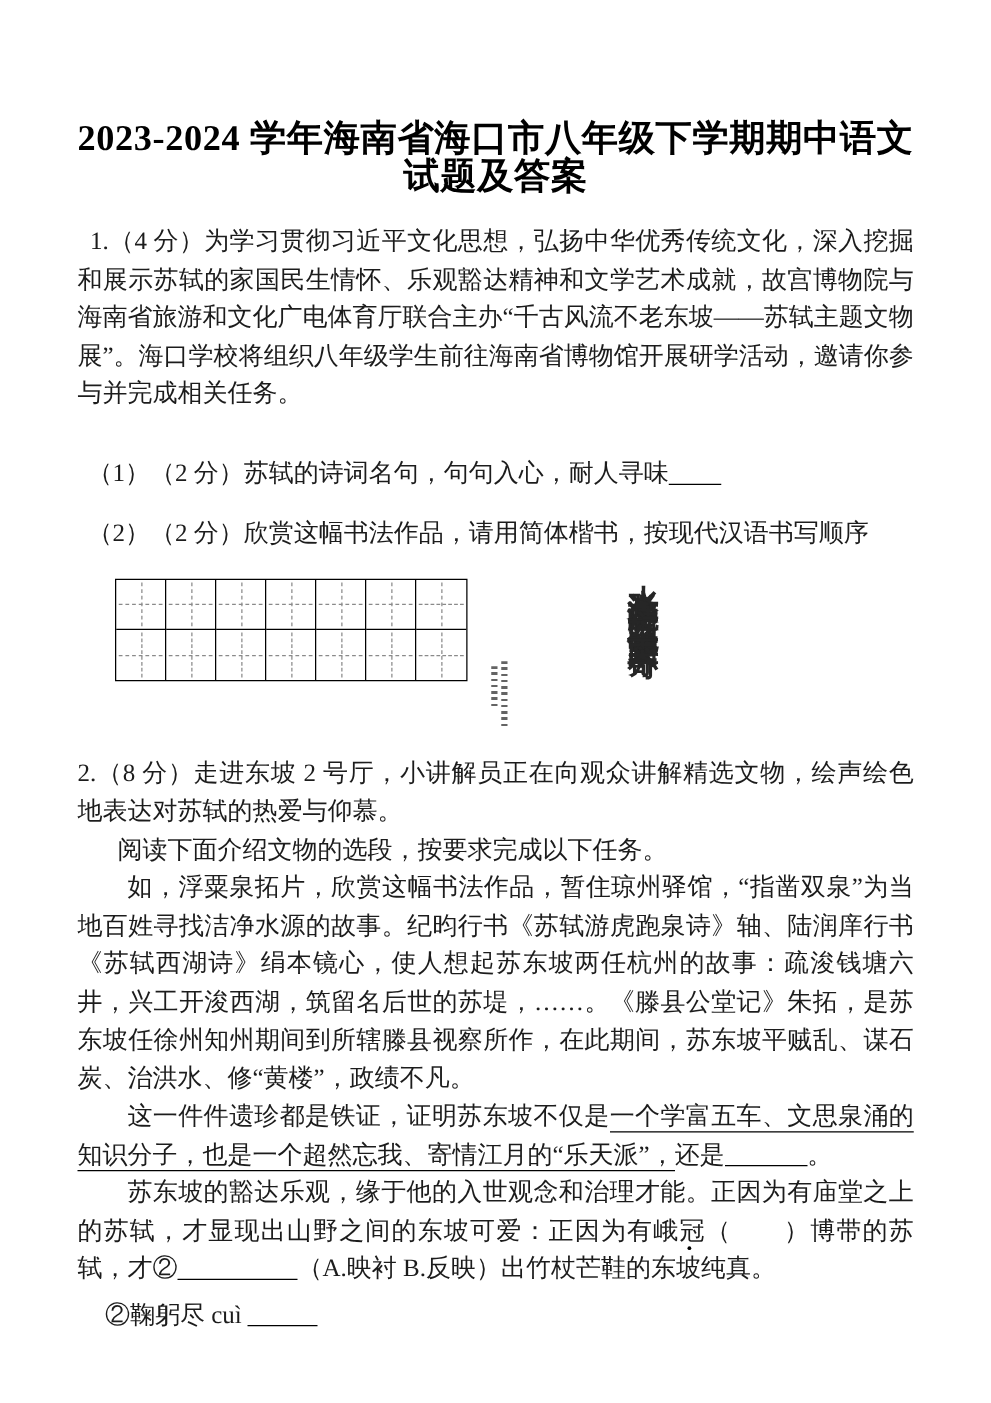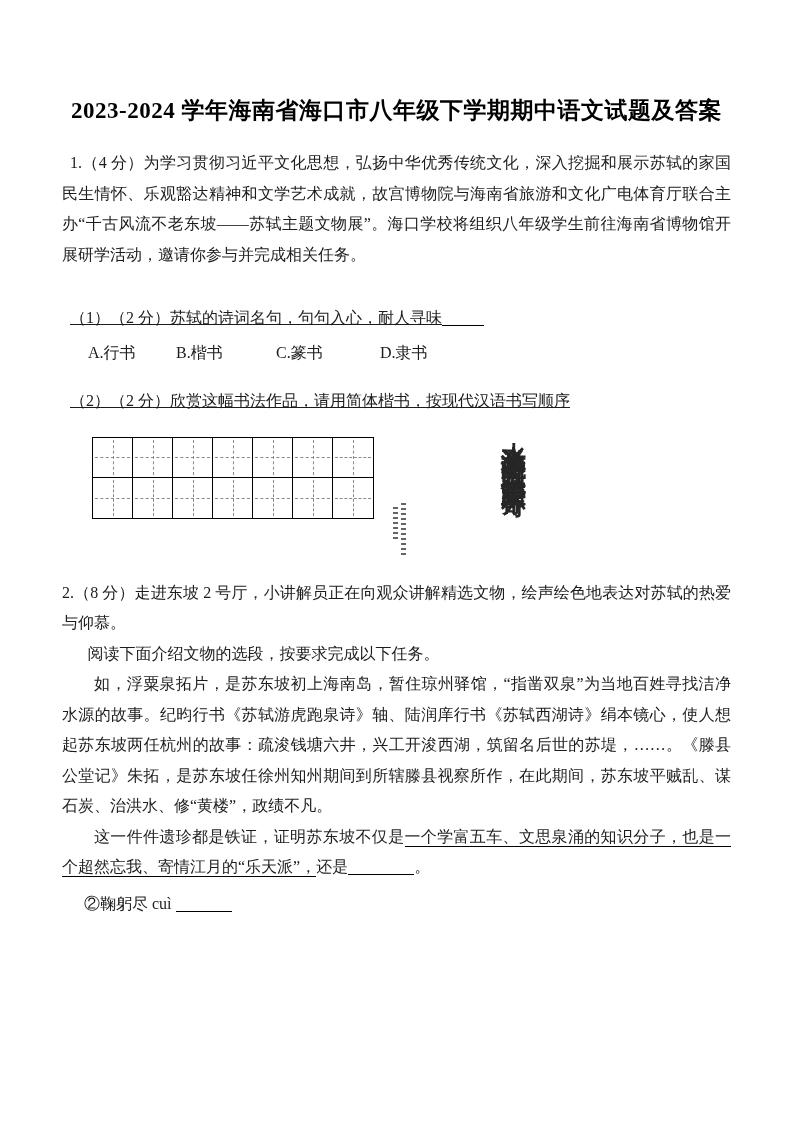--- a/index.html
+++ b/index.html
@@ -3,27 +3,27 @@
 <meta charset="utf-8">
 <style>
   html,body{margin:0;padding:0;}
   body{
     width:793px;height:1122px;background:#ffffff;
     font-family:"Liberation Serif","DejaVu Serif",serif;
     color:#1c1c1c;
   }
   .page{position:relative;box-sizing:border-box;width:793px;height:1122px;
     padding:96px 62px 0 62px;overflow:hidden;}
-  .title{font-size:23px;line-height:30px;font-weight:bold;text-align:center;
+  .title{font-size:29px;line-height:30px;font-weight:bold;text-align:center;
     margin:0 0 22px 0;color:#000;letter-spacing:.5px;}
-  p{margin:0;font-size:16px;line-height:30.5px;}
+  p{margin:0;font-size:20px;line-height:30.5px;}
   .just{text-align:justify;}
   .ind2{text-indent:2em;}
   .q1-intro{text-indent:.5em;margin-bottom:33px;}
-  .subline{padding-left:8px;text-decoration:underline;}
+  .subline{padding-left:8px;}
   .opts{padding-left:26px;margin-top:4px;}
   .opt{display:inline-block;}
   .opt-a{width:84px;}
   .opt-b{width:96px;}
   .opt-c{width:100px;}
   .sub2{margin-top:18px;}
   
   .blank{display:inline-block;height:15px;border-bottom:1.2px solid #000;vertical-align:-3px;}
   .bk40{width:42px;}
   .bk55{width:56px;}
@@ -64,26 +64,20 @@
 <div class="page">
 
   <h1 class="title">2023-2024 学年海南省海口市八年级下学期期中语文试题及答案</h1>
 
   <p class="just q1-intro">1.（4 分）为学习贯彻习近平文化思想，弘扬中华优秀传统文化，深入挖掘和展示苏轼的家国民生情怀、乐观豁达精神和文学艺术成就，故宫博物院与海南省旅游和文化广电体育厅联合主办“千古风流不老东坡——苏轼主题文物展”。海口学校将组织八年级学生前往海南省博物馆开展研学活动，邀请你参与并完成相关任务。</p>
 
   <p class="subline">
     <span>（1）（2 分）苏轼的诗词名句，句句入心，耐人寻味</span><span class="blank bk40"></span>
   </p>
 
-  <p class="opts">
-    <span class="opt opt-a">A.行书</span>
-    <span class="opt opt-b">B.楷书</span>
-    <span class="opt opt-c">C.篆书</span>
-    <span class="opt">D.隶书</span>
-  </p>
 
   <p class="subline sub2">（2）（2 分）欣赏这幅书法作品，请用简体楷书，按现代汉语书写顺序</p>
 
   <div class="figure">
     <div class="tzgrid">
       <div class="tz"></div>
       <div class="tz"></div>
       <div class="tz"></div>
       <div class="tz"></div>
       <div class="tz"></div>
@@ -103,26 +97,29 @@
           <i class="s2"></i>
           <i class="s1"></i>
         </div>
     </div>
   </div>
 
   <p class="just q2-intro">2.（8 分）走进东坡 2 号厅，小讲解员正在向观众讲解精选文物，绘声绘色地表达对苏轼的热爱与仰慕。</p>
   <p class="q2-intro2">阅读下面介绍文物的选段，按要求完成以下任务。</p>
 
 
-  <p class="just ind2">如，浮粟泉拓片，是苏东坡初上海南岛，暂住琼州驿馆，“指凿双泉”为当地百姓寻找洁净水源的故事。纪昀行书《苏轼游虎跑泉诗》轴、陆润庠行书《苏轼西湖诗》绢本镜心，使人想起苏东坡两任杭州的故事：疏浚钱塘六井，兴工开浚西湖，筑留名后世的苏堤，……。《滕县公堂记》朱拓，是苏东坡任徐州知州期间到所辖滕县视察所作，在此期间，苏东坡平贼乱、谋石炭、治洪水、修“黄楼”，政绩不凡。</p>
+  <p class="just ind2">如，浮粟泉拓片，欣赏这幅书法作品，暂住琼州驿馆，“指凿双泉”为当地百姓寻找洁净水源的故事。纪昀行书《苏轼游虎跑泉诗》轴、陆润庠行书《苏轼西湖诗》绢本镜心，使人想起苏东坡两任杭州的故事：疏浚钱塘六井，兴工开浚西湖，筑留名后世的苏堤，……。《滕县公堂记》朱拓，是苏东坡任徐州知州期间到所辖滕县视察所作，在此期间，苏东坡平贼乱、谋石炭、治洪水、修“黄楼”，政绩不凡。</p>
 
   <p class="just ind2">
     <span>这一件件遗珍都是铁证，证明苏东坡不仅是</span><span class="uln">一个学富五车、文思泉涌的知识分子，也是一个超然忘我、寄情江月的“乐天派”，</span><span>还是</span><span class="blank bk65"></span><span>。</span>
   </p>
 
+  <p class="just ind2">
+    <span>苏东坡的豁达乐观，缘于他的入世观念和治理才能。正因为有庙堂之上的苏轼，才显现出山野之间的东坡可爱：正因为有峨</span><span class="dotu">冠</span><span>（　　）博带的苏轼，才②</span><span class="blank bk95"></span><span>（A.映衬 B.反映）出竹杖芒鞋的东坡纯真。</span>
+  </p>
 
 
 
   <p class="q2item2">
     <span>②鞠躬尽 cuì</span>&nbsp;<span class="blank bk55"></span>
   </p>
 
 </div>
 
 </body></html>

